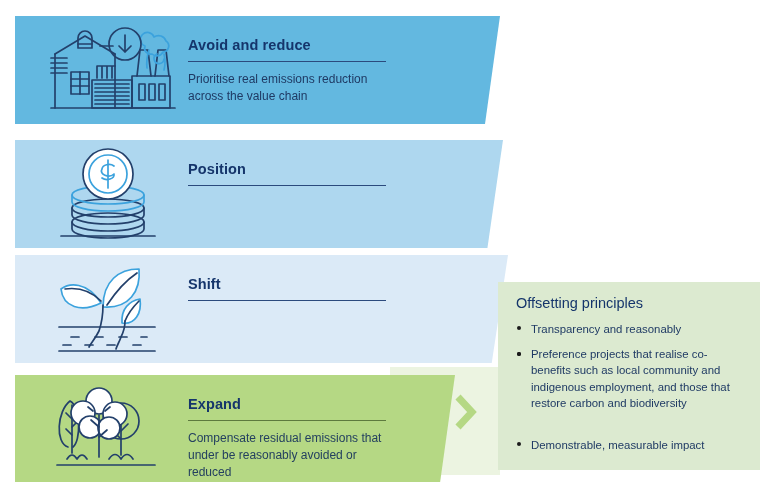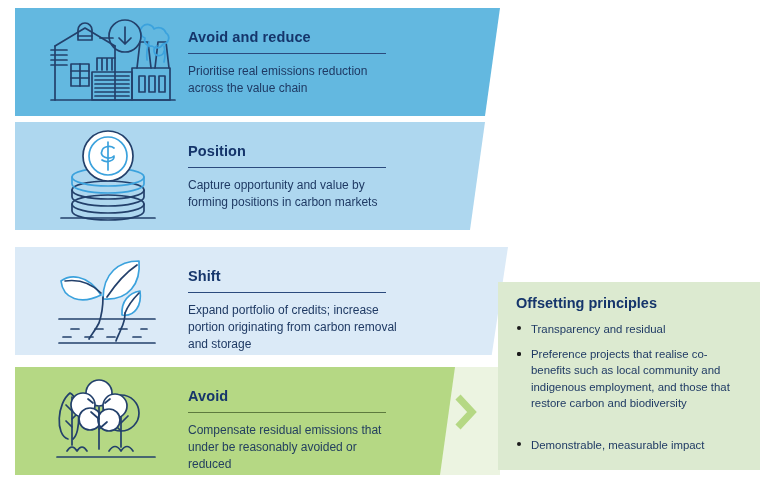--- a/index.html
+++ b/index.html
@@ -19,20 +19,21 @@
     height: 482px;
     overflow: hidden;
     background: #ffffff;
   }
 
   
   .band {
     position: absolute;
     left: 15px;
     display: block;
+    margin-top: 8px;
   }
   .band-shape {
     position: absolute;
     inset: 0;
   }
   .band-shape svg { display: block; width: 100%; height: 100%; }
 
   .band-body {
     position: absolute;
     left: 173px;
@@ -96,21 +97,21 @@
     left: 498px;
     top: 282px;
     width: 262px;
     height: 188px;
     background: #dcead0;
     box-sizing: border-box;
     padding: 14px 14px 0 18px;
   }
   #principles-title {
     font-size: 14.5px;
-    font-weight: bold;
+    font-weight: normal;
     color: #15356b;
     margin: 0 0 9px 0;
     line-height: 1.1;
   }
   #principles-list {
     list-style: none;
     margin: 0;
     padding: 0;
   }
   #principles-list li {
@@ -188,21 +189,21 @@
         </g>
       </svg>
     </div>
     <div class="band-body">
       <div class="band-title">Avoid and reduce</div>
       <div class="band-rule"></div>
       <div class="band-desc">Prioritise real emissions reduction across the value chain</div>
     </div>
   </div>
 
-  <div class="band" style="top:122px; width:470px; height:108px;">
+  <div class="band" style="top:132px; width:470px; height:108px;padding-left:18px;">
     <div class="band-shape">
       <svg viewBox="0 0 470 108" preserveAspectRatio="none">
         <polygon points="0,0 470,0 455,108 0,108" fill="#aed7ef"></polygon>
       </svg>
     </div>
     <div class="band-icon" style="left:34px; top:6px; width:118px; height:96px;">
       <svg viewBox="0 0 118 96">
         <g fill="none" stroke="#23406b" stroke-width="1.7" stroke-linecap="round" stroke-linejoin="round">
 
           <ellipse cx="59" cy="76" rx="36" ry="9"></ellipse>
@@ -228,21 +229,20 @@
         </g>
         <g fill="none" stroke="#23406b" stroke-width="1.7" stroke-linecap="round">
 
           <path d="M12 90 H106"></path>
         </g>
       </svg>
     </div>
     <div class="band-body">
       <div class="band-title">Position</div>
       <div class="band-rule"></div>
-      <div class="band-desc">Capture opportunity and value by forming positions in carbon markets</div>
     </div>
   </div>
 
   <div class="band" style="top:247px; width:455px; height:108px;padding-left:38px;">
     <div class="band-shape">
       <svg viewBox="0 0 455 108" preserveAspectRatio="none">
         <polygon points="0,0 455,0 440,108 0,108" fill="#dbeaf7"></polygon>
       </svg>
     </div>
     <div class="band-icon" style="left:30px; top:6px; width:122px; height:96px;">
@@ -268,21 +268,20 @@
           <path d="M14 90 H110"></path>
 
           <path d="M26 76 h8 M50 76 h8 M74 76 h8 M96 76 h6"></path>
           <path d="M18 84 h8 M40 84 h8 M62 84 h8 M88 84 h8"></path>
         </g>
       </svg>
     </div>
     <div class="band-body">
       <div class="band-title">Shift</div>
       <div class="band-rule"></div>
-      <div class="band-desc">Expand portfolio of credits; increase portion originating from carbon removal and storage</div>
     </div>
   </div>
 
   <div id="connector"></div>
   <div id="chevron">
     <svg viewBox="0 0 26 40">
       <path d="M6 5 L20 20 L6 35" fill="none" stroke="#b5d884" stroke-width="7" stroke-linecap="butt" stroke-linejoin="miter"></path>
     </svg>
   </div>
 
@@ -319,32 +318,32 @@
           <path d="M56 46 l-8 -7 M56 56 l8 -7"></path>
 
           <path d="M24 78 q5 -8 10 0 q5 -8 10 0"></path>
           <path d="M66 78 q6 -9 12 0 q6 -9 12 0"></path>
 
           <path d="M14 84 H112"></path>
         </g>
       </svg>
     </div>
     <div class="band-body">
-      <div class="band-title">Avoid</div>
+      <div class="band-title">Expand</div>
       <div class="band-rule green"></div>
       <div class="band-desc on-green">Compensate residual emissions that under be reasonably avoided or reduced</div>
     </div>
   </div>
 
   <div id="principles">
     <div id="principles-title">Offsetting principles</div>
     <ul id="principles-list">
       <li>
         <span class="bullet"></span>
-        <span>Transparency and residual</span>
+        <span>Transparency and reasonably</span>
       </li>
       <li>
         <span class="bullet"></span>
       </li>
       <li>
         <span class="bullet"></span>
         <span>Preference projects that realise co-benefits such as local community and indigenous employment, and those that restore carbon and biodiversity</span>
       </li>
       <li>
         <span class="bullet"></span>

